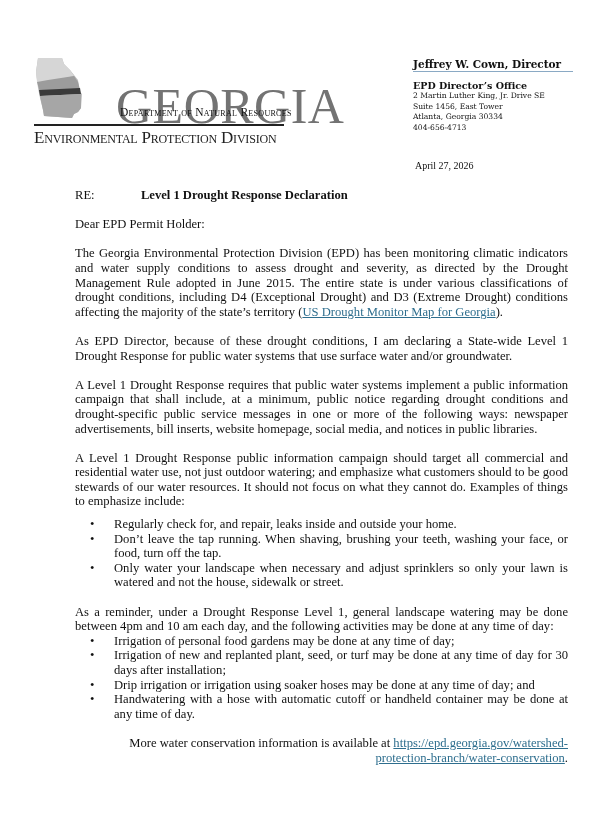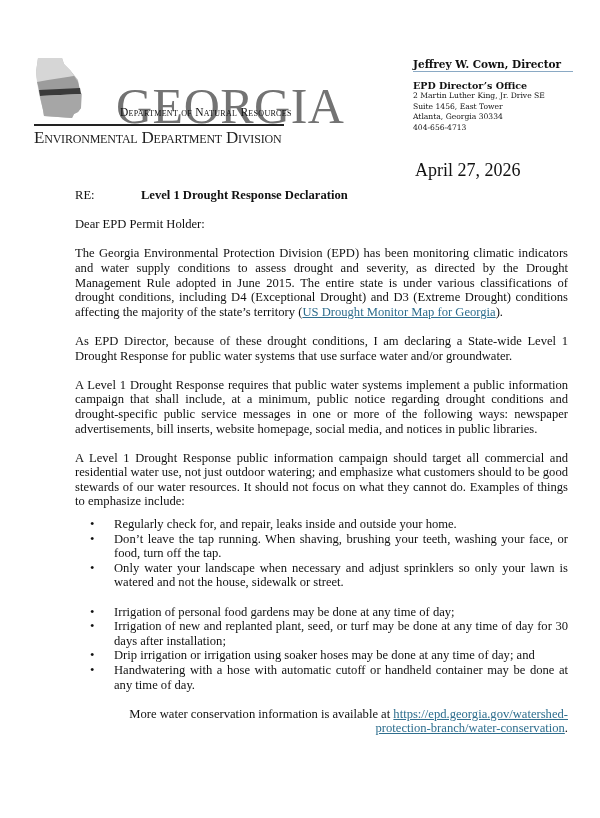--- a/index.html
+++ b/index.html
@@ -9,21 +9,21 @@
   .logo svg { position:absolute; left:4px; top:0; }
   .logo .gword { position:absolute; left:86px; top:4px; font-family:"Liberation Serif", serif; font-size:50px; line-height:41px; letter-spacing:0.5px; color:#737373;margin-top:24px; }
   .logo .dnr { position:absolute; left:90px; top:48px; font-family:"Liberation Serif", serif; font-size:11.5px; font-variant:small-caps; letter-spacing:0.3px; color:#111; white-space:nowrap;text-align:right; }
   .logo .rule { position:absolute; left:4px; top:66px; width:250px; height:2px; background:#222; }
   .logo .epd { position:absolute; left:4px; top:70px; font-family:"Liberation Serif", serif; font-size:17px; font-variant:small-caps; color:#222; white-space:nowrap; letter-spacing:-0.2px; }
 
   .contact { position:absolute; left:413px; top:58px; width:160px; font-family:"DejaVu Serif", serif; }
   .contact .name { font-weight:bold; font-size:10.5px; color:#111; padding-bottom:1px; border-bottom:1.5px solid #8aa9c4; white-space:nowrap; }
   .contact .office { font-weight:bold; font-size:9.5px; margin-top:8px; }
   .contact .line { font-size:7.6px; line-height:10.5px; }
-  .date { position:absolute; left:415px; top:160px; font-size:18px; }
+  .date { position:absolute; left:415px; top:160px; font-size:10px; }
 
   .body { position:absolute; left:75px; top:188px; width:493px; font-size:12.6px; line-height:14.6px; text-align:justify; }
   .body p { margin:0 0 14.6px 0; }
   .body ul { margin:0 0 14.6px 0; padding-left:39px; list-style:none; }
   .body li { position:relative; }
   .body li .bullet { position:absolute; left:-24px; top:0; }
   a.link { color:#2e6e8e; text-decoration:underline; }
   .re b { font-weight:bold;margin-left:40px; }
 </style>
 </head>
@@ -33,21 +33,21 @@
   <svg width="50" height="62" viewBox="0 0 50 62">
     <path d="M4 0 L28 0 L30 6 L36 12 L44 22 L46 34 L48 36 L47 50 L44 54 L40 56 L38 60 L10 58 L9 52 L6 40 L4 30 L2 14 Z" fill="#bdbdbd"></path>
     <path d="M4 0 L28 0 L30 6 L36 12 L40 18 L14 24 L3 24 L2 14 Z" fill="#d6d6d6"></path>
     <path d="M3 24 L14 22 L40 18 L44 24 L46 32 L6 34 Z" fill="#9c9c9c"></path>
     <path d="M5 32 L46 30 L47 36 L6 38 Z" fill="#3a3a3a"></path>
     <path d="M6 38 L47 36 L47 50 L44 54 L40 56 L38 60 L10 58 L9 52 Z" fill="#a6a6a6"></path>
   </svg>
   <div class="gword">GEORGIA</div>
   <div class="dnr">Department of Natural Resources</div>
   <div class="rule"></div>
-  <div class="epd">Environmental Department Division</div>
+  <div class="epd">Environmental Protection Division</div>
 </div>
 
 <div class="contact">
   <div class="name">Jeffrey W. Cown, Director</div>
   <div class="office">EPD Director’s Office</div>
   <div class="line">2 Martin Luther King, Jr. Drive SE</div>
   <div class="line">Suite 1456, East Tower</div>
   <div class="line">Atlanta, Georgia 30334</div>
   <div class="line">404-656-4713</div>
 </div>
@@ -62,20 +62,21 @@
   <p>Dear EPD Permit Holder:</p>
   <p><span>The Georgia Environmental Protection Division (EPD) has been monitoring climatic indicators and water supply conditions to assess drought and severity, as directed by the Drought Management Rule adopted in June 2015.  The entire state is under various classifications of drought conditions, including D4 (Exceptional Drought) and D3 (Extreme Drought) conditions affecting the majority of the state’s territory (</span><a class="link" href="#">US Drought Monitor Map for Georgia</a><span>).</span></p>
   <p>As EPD Director, because of these drought conditions, I am declaring a State-wide Level 1 Drought Response for public water systems that use surface water and/or groundwater.</p>
   <p>A Level 1 Drought Response requires that public water systems implement a public information campaign that shall include, at a minimum, public notice regarding drought conditions and drought-specific public service messages in one or more of the following ways: newspaper advertisements, bill inserts, website homepage, social media, and notices in public libraries.</p>
   <p style="margin-bottom:8px">A Level 1 Drought Response public information campaign should target all commercial and residential water use, not just outdoor watering; and emphasize what customers should to be good stewards of our water resources.  It should not focus on what they cannot do. Examples of things to emphasize include:</p>
   <ul>
     <li><span class="bullet">•</span><span>Regularly check for, and repair, leaks inside and outside your home.</span></li>
     <li><span class="bullet">•</span><span>Don’t leave the tap running. When shaving, brushing your teeth, washing your face, or food, turn off the tap.</span></li>
     <li><span class="bullet">•</span><span>Only water your landscape when necessary and adjust sprinklers so only your lawn is watered and not the house, sidewalk or street.</span></li>
   </ul>
+  <p style="margin-bottom:0">As a reminder, under a Drought Response Level 1, general landscape watering may be done between 4pm and 10 am each day, and the following activities may be done at any time of day:</p>
   <ul>
     <li><span class="bullet">•</span><span>Irrigation of personal food gardens may be done at any time of day;</span></li>
     <li><span class="bullet">•</span><span>Irrigation of new and replanted plant, seed, or turf may be done at any time of day for 30 days after installation;</span></li>
     <li><span class="bullet">•</span><span>Drip irrigation or irrigation using soaker hoses may be done at any time of day; and</span></li>
     <li><span class="bullet">•</span><span>Handwatering with a hose with automatic cutoff or handheld container may be done at any time of day.</span></li>
   </ul>
   <p style="text-align:right"><span>More water conservation information is available at </span><a class="link" href="#">https://epd.georgia.gov/watershed-protection-branch/water-conservation</a><span>.</span></p>
 </div>
 
 </body></html>

